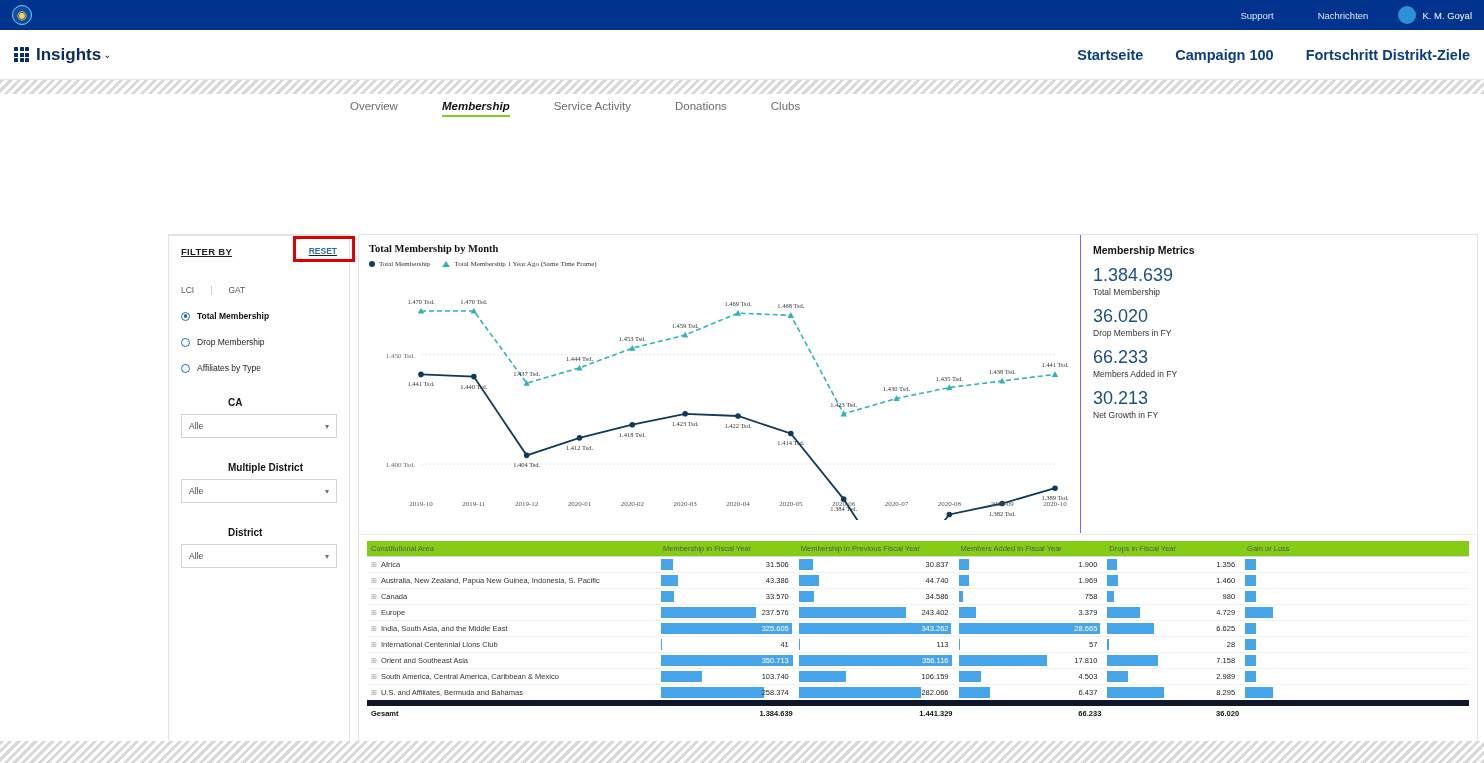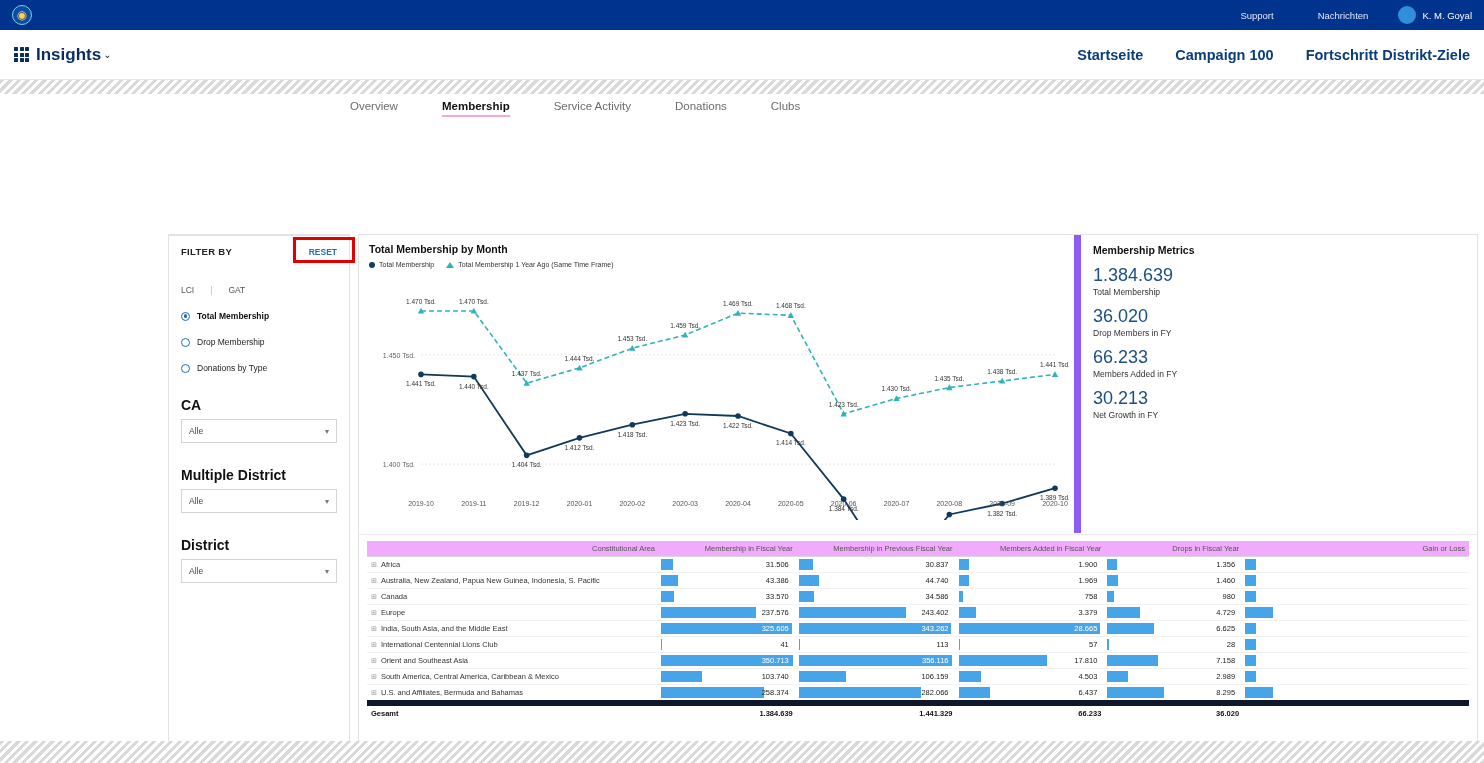--- a/index.html
+++ b/index.html
@@ -58,65 +58,65 @@
     background:repeating-linear-gradient(-45deg,#d9d9d9 0 3px,#ffffff 3px 6px);
   }
 
   
   .report { position:relative; height:645px; }
 
   .tabs {
     position:absolute; top:6px; left:350px; display:flex; gap:44px;
     font-size:11.5px; color:#6c6c6c;
   }
-  .tab.active { color:#111; font-weight:bold; border-bottom:2px solid #f9a8d4; padding-bottom:3px; }
+  .tab.active { color:#111; font-weight:bold; border-bottom:2px solid #84cc16; padding-bottom:3px;font-style:italic; }
 
   
   .filter-panel {
     position:absolute; left:168px; top:140px; width:182px; height:594px;
     background:#fff; border:1px solid #e3e3e3; border-top:2px solid #e3e3e3;
     padding:10px 12px; font-size:9px;
   }
-  .filter-head { display:flex; align-items:flex-end; justify-content:space-between; }
+  .filter-head { display:flex; align-items:flex-start; justify-content:space-between;text-decoration:underline; }
   .filter-title { font-weight:bold; font-size:9.5px; color:#222; letter-spacing:.3px; }
   .reset-wrap { position:relative; }
   .reset-link { color:#2b6fb5; font-size:8.5px; font-weight:bold; }
   .reset-box {
     position:absolute; left:-16px; top:-10px; width:62px; height:26px;
     border:3px solid #e00000;
   }
   .seg { display:flex; align-items:center; gap:16px; margin-top:28px; color:#555; font-size:8.5px; }
   .seg .divider { color:#bbb; }
   .radio-row { display:flex; align-items:center; gap:7px; margin-top:16px; }
   .radio {
     width:9px; height:9px; border-radius:50%; border:1.4px solid #1b6cb3; position:relative; flex:none;
   }
   .radio.on::after {
     content:""; position:absolute; inset:1.6px; background:#1b6cb3; border-radius:50%;
   }
   .radio-row span { font-size:8.5px; }
   .radio-row.sel span { font-weight:bold; color:#111; }
-  .field-label { margin-top:24px; font-weight:bold; font-size:14px; color:#111; }
+  .field-label { margin-top:24px; font-weight:bold; font-size:10px; color:#111;margin-left:47px; }
   .select {
     margin-top:6px; height:24px; border:1px solid #d4d4d4; background:#fff;
     display:flex; align-items:center; justify-content:space-between;
     padding:0 7px; font-size:8.5px; color:#444;
   }
   .select .chev { font-size:8px; color:#777; }
 
   
   .main-panel {
     position:absolute; left:358px; top:140px; width:1120px; height:594px;
     background:#fff; border:1px solid #e3e3e3;
   }
 
   
   .chart-card {
     position:absolute; left:0; top:0; width:722px; height:298px;
-    border-right:7px solid #8b5cf6; padding:8px 10px;
+    border-right:1px solid #8b5cf6; padding:8px 10px;font-family:Liberation Serif, serif;
   }
   .card-title { font-size:10.5px; font-weight:bold; color:#111; }
   .legend { display:flex; gap:12px; margin-top:6px; font-size:7px; color:#333; align-items:center; }
   .legend .lg { display:flex; align-items:center; gap:4px; }
   .dot { width:6px; height:6px; border-radius:50%; background:#123f63; display:inline-block; }
   .tri { width:0;height:0;border-left:4px solid transparent;border-right:4px solid transparent;border-bottom:6px solid #2fb3b8; }
   .plot { position:relative; width:700px; height:250px; margin-top:2px; }
   .plot svg { position:absolute; left:0; top:0; }
 
   
@@ -126,22 +126,22 @@
   .metric-val { font-size:18px; color:#1c4f86; margin-top:9px; font-weight:normal; }
   .metric-lab { font-size:8.5px; color:#333; margin-top:1px; }
 
   
   .table-wrap {
     position:absolute; left:0; top:299px; right:0; bottom:0;
     border-top:1px solid #ececec; padding:6px 8px 0 8px;
   }
   table { width:100%; border-collapse:collapse; font-size:7.5px; color:#333; table-layout:fixed; }
   thead th {
-    text-align:right; font-weight:normal; color:#555; font-size:7.5px;
-    border-bottom:1px solid #d8d8d8; padding:3px 4px; background:#f0abfc;
+    text-align:left; font-weight:normal; color:#555; font-size:7.5px;
+    border-bottom:1px solid #d8d8d8; padding:3px 4px; background:#84cc16;
   }
   tbody td { padding:0; height:15px; border-bottom:1px solid #f1f1f1; vertical-align:middle; }
   .areacell { padding-left:4px; font-size:7.5px; color:#333; white-space:nowrap; overflow:hidden; }
   .exp { color:#9a9a9a; margin-right:4px; font-size:7px; }
   .bar-cell { position:relative; padding:0 4px; }
   .bar {
     position:absolute; left:2px; top:2px; bottom:2px; background:#46a5e8;
   }
   .bar-val { position:relative; display:block; text-align:right; padding-right:4px; font-size:7.5px; color:#222; line-height:15px; }
   .bar-val.light { color:#ffffff; }
@@ -214,21 +214,21 @@
     <div class="radio-row sel">
       <span class="radio on"></span>
       <span>Total Membership</span>
     </div>
     <div class="radio-row">
       <span class="radio"></span>
       <span>Drop Membership</span>
     </div>
     <div class="radio-row">
       <span class="radio"></span>
-      <span>Donations by Type</span>
+      <span>Affiliates by Type</span>
     </div>
 
     <div class="field-label">CA</div>
     <div class="select">
       <span>Alle</span>
       <span class="chev">▾</span>
     </div>
 
     <div class="field-label">Multiple District</div>
     <div class="select">

